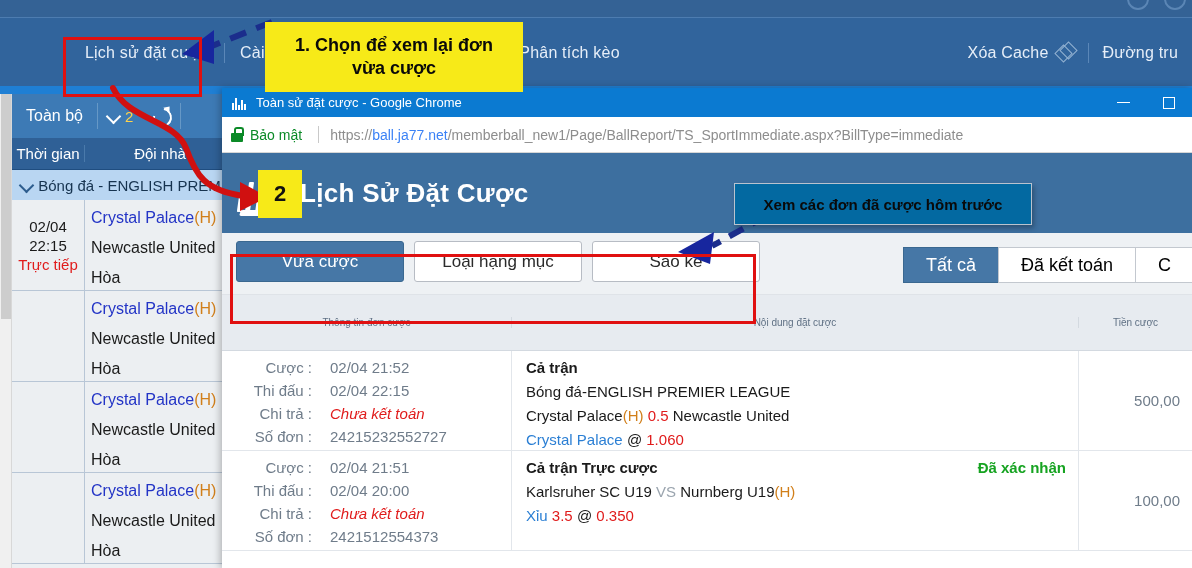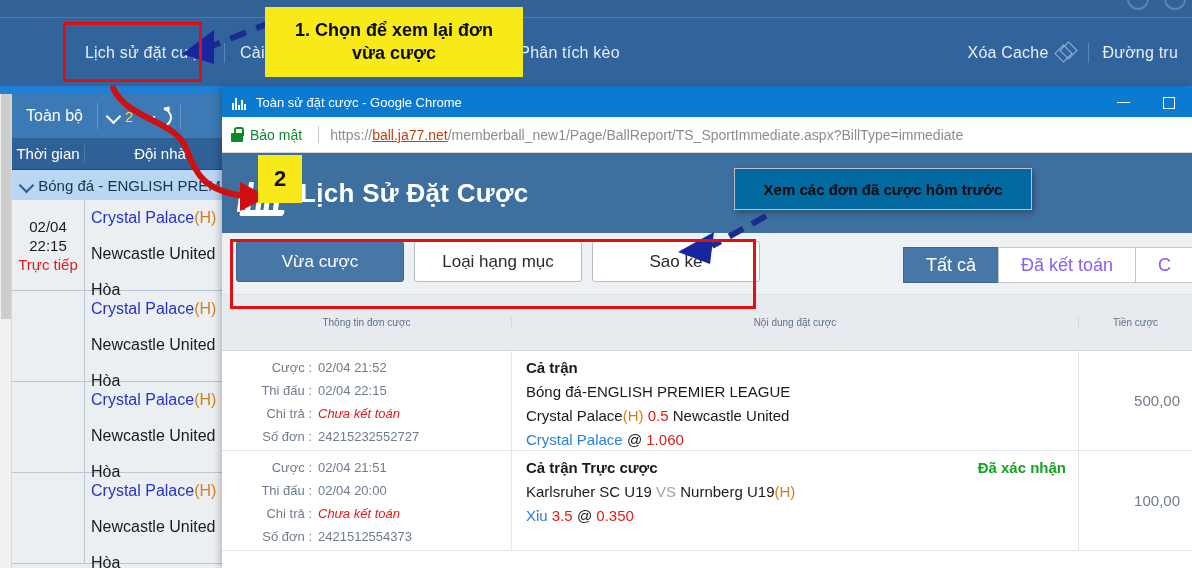--- a/index.html
+++ b/index.html
@@ -138,21 +138,21 @@
   }
   .lp-row .cell-time {
     width: 73px; border-right: 1px solid #b8c6d6;
     display: flex; flex-direction: column; align-items: center;
     justify-content: center; gap: 2px;
   }
   .cell-time .t-date, .cell-time .t-hour { color: #1a1a1a; font-size: 15px; }
   .cell-time .t-live { color: #e01b1b; font-size: 15px; }
   .lp-row .cell-teams {
     flex: 1; padding: 9px 0 0 6px;
-    display: flex; flex-direction: column; gap: 18px;
+    display: flex; flex-direction: column; gap: 12px;
   }
   .tm { font-size: 16px; color: #1a1a1a; white-space: nowrap; }
   .tm.home { color: #2334c6; }
   .tm .hflag { color: #d17f1a; }
 
   
   .chrome-win {
     position: absolute; left: 222px; top: 88px; width: 970px; height: 480px;
     background: #fff; box-shadow: -2px 0 7px rgba(0,0,0,.25);
   }
@@ -191,21 +191,21 @@
   }
   .lock-ico::after {
     content: ""; position: absolute; left: 3px; top: 0;
     width: 6px; height: 7px; border: 2px solid #0b8a27;
     border-bottom: none; border-radius: 3px 3px 0 0;
   }
   .secure-txt { color: #0b8a27; font-size: 14px; margin-right: 16px; }
   .url-sep { width: 1px; height: 17px; background: #c9c9c9; margin-right: 11px; }
   .url-txt { font-size: 14px; white-space: nowrap; overflow: hidden; }
   .url-txt .u-dim { color: #8d8d8d; }
-  .url-txt .u-dark { color: #c2410c; text-decoration: underline; }
+  .url-txt .u-dark { color: #3b82f6; }
 
   .page-header {
     height: 80px; background: #3d6f9f; position: relative;
     display: flex; align-items: center; padding-left: 12px;
   }
   .page-logo { width: 60px; height: 46px; position: relative; margin-right: 6px; }
   .page-logo span { position: absolute; bottom: 4px; background: #fff; width: 5px; border-radius: 1px; }
   .page-logo span:nth-child(1){ left:4px;  height:17px; transform: skewX(-8deg); }
   .page-logo span:nth-child(2){ left:13px; height:30px; transform: skewX(-8deg); }
   .page-logo span:nth-child(3){ left:22px; height:13px; transform: skewX(-8deg); }
@@ -229,21 +229,21 @@
     background: #ffffff; color: #2b2b2b; font-size: 17px;
     display: flex; align-items: center; justify-content: center;
   }
   .tab-pill.active { background: #4677a6; border-color: #3a6párt; border-color:#3a6890; color: #fff; }
 
   .tabgroup-right {
     position: absolute; right: -2px; top: 14px; display: flex;
   }
   .tab-sq {
     height: 36px; padding: 0 22px; border: 1px solid #c3c8cf;
-    background: #fff; color: #8b5cf6; font-size: 18px;
+    background: #fff; color: #000000; font-size: 18px;
     display: flex; align-items: center; justify-content: center;
     margin-left: -1px;
   }
   .tab-sq.active { background: #4677a6; color: #fff; border-color: #3a6890; }
 
   .table-head {
     height: 56px; background: #e7ebf0; display: flex; align-items: center;
     border-bottom: 1px solid #d3d9e0;
   }
   .th { color: #5f7084; font-size: 10px; text-align: center; }
@@ -252,21 +252,21 @@
   .th-amount { width: 113px; }
 
   .bet-row {
     display: flex; border-bottom: 1px solid #e2e6eb; background: #fff;
     height: 100px;
   }
   .bc-info {
     width: 290px; border-right: 1px solid #e2e6eb; padding: 7px 10px 0 0;
     display: flex; flex-direction: column; gap: 4px;
   }
-  .inf-line { display: flex; font-size: 13px; line-height: 19px; }
+  .inf-line { display: flex; font-size: 15px; line-height: 19px; gap: 12px; }
   .inf-key { width: 96px; text-align: right; color: #6f7c8a; padding-right: 6px; }
   .inf-val { color: #6f7c8a; }
   .inf-val.red { color: #e01b1b; font-style: italic; }
   .bc-content {
     flex: 1; border-right: 1px solid #e2e6eb; padding: 7px 12px 0 14px;
     display: flex; flex-direction: column; gap: 4px; position: relative;
   }
   .ct-line { font-size: 15px; line-height: 20px; color: #1a1a1a; white-space: nowrap; }
   .ct-line.bold { font-weight: bold; }
   .ct-flag { color: #d17f1a; }
@@ -278,21 +278,21 @@
   .ct-status {
     position: absolute; right: 12px; top: 8px;
     color: #16a321; font-size: 15px; font-weight: bold;
   }
   .bc-amount {
     width: 113px; display: flex; align-items: center; justify-content: flex-end;
     padding-right: 12px; color: #6f7c8a; font-size: 15px;
   }
 
   
-  .anno { position: absolute; }
+  .anno { position: absolute; margin-top: 15px; }
   .callout-yellow {
     background: #f7ea18; color: #0a0a0a; font-weight: bold;
     display: flex; align-items: center; justify-content: center;
     text-align: center; line-height: 1.28;
   }
   .callout-white {
     background: #0369a1; border: 1px solid #b9c3cf; color: #0a0a0a;
     font-weight: bold; display: flex; align-items: center; justify-content: center;
     box-shadow: 2px 3px 5px rgba(0,0,0,.28);
   }

